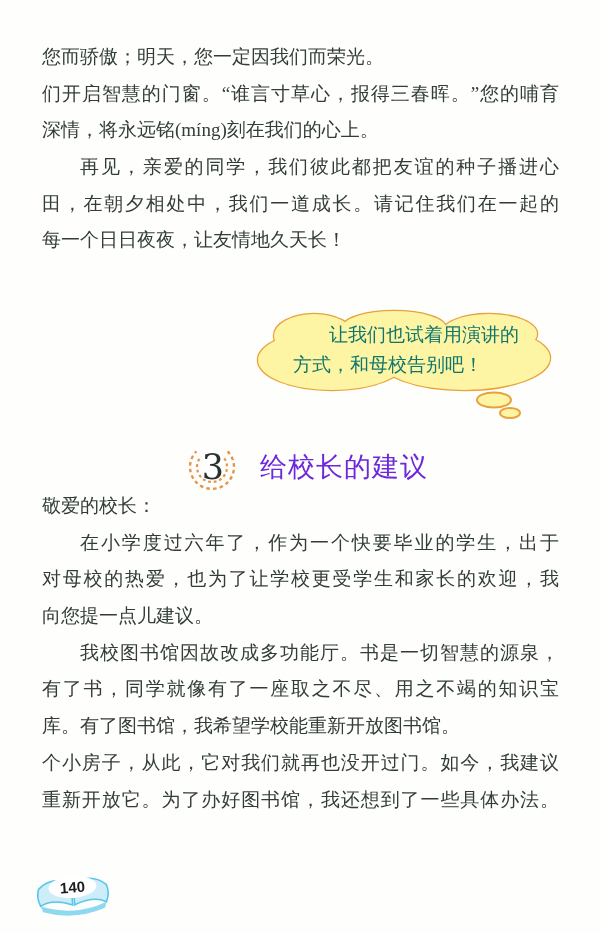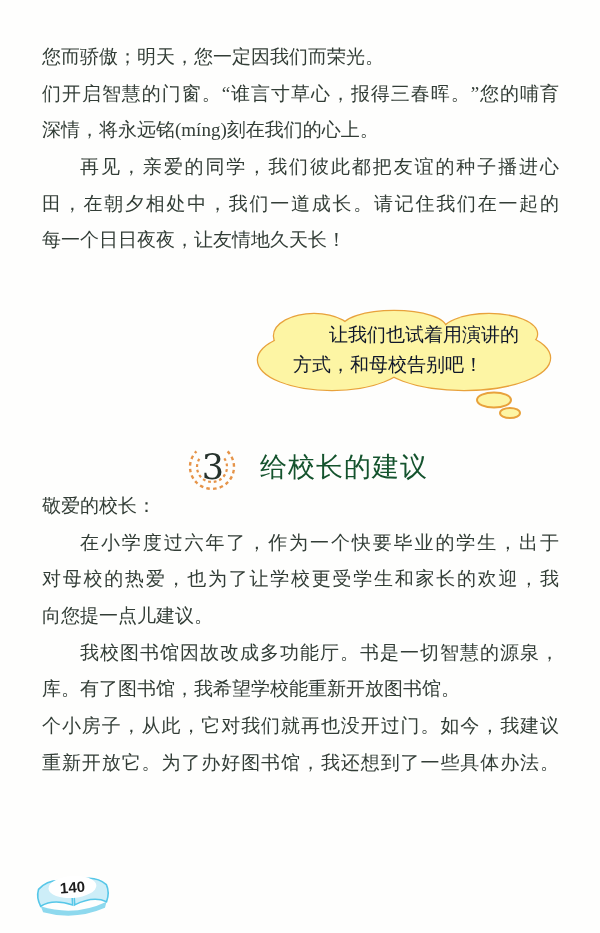--- a/index.html
+++ b/index.html
@@ -7,24 +7,24 @@
        font-family:"Liberation Serif",serif;}
   .textcol{position:absolute;left:42px;width:517px;}
   .line{height:36.7px;line-height:36.7px;font-size:19px;color:#323d36;
         white-space:nowrap;overflow:visible;}
   .j{text-align:justify;text-align-last:justify;white-space:normal;}
   .ind{text-indent:38px;}
   #essay{top:39px;}
   #letter{top:488px;}
   #bubble-svg{position:absolute;left:254px;top:308px;}
   #bubble-text{position:absolute;left:293px;top:320px;width:250px;
-       font-size:19px;line-height:29.5px;color:#0f172a;}
+       font-size:19px;line-height:29.5px;color:#0f766e;}
   #bubble-text .b1{text-indent:36px;}
   #heading{position:absolute;left:184px;top:437px;display:flex;align-items:center;}
-  #lesson-title{font-size:27px;letter-spacing:1px;color:#14532d;margin-left:20px;
+  #lesson-title{font-size:27px;letter-spacing:1px;color:#6d28d9;margin-left:20px;
        line-height:56px;}
   #book-icon{position:absolute;left:33px;top:871px;}
 </style>
 </head>
 <body>
 
 <div id="essay" class="textcol">
   <div class="line">您而骄傲；明天，您一定因我们而荣光。</div>
   <div class="line j">们开启智慧的门窗。“谁言寸草心，报得三春晖。”您的哺育</div>
   <div class="line">深情，将永远铭(míng)刻在我们的心上。</div>
@@ -72,20 +72,21 @@
   </svg>
   <div id="lesson-title">给校长的建议</div>
 </div>
 
 <div id="letter" class="textcol">
   <div class="line">敬爱的校长：</div>
   <div class="line j ind">在小学度过六年了，作为一个快要毕业的学生，出于</div>
   <div class="line j">对母校的热爱，也为了让学校更受学生和家长的欢迎，我</div>
   <div class="line">向您提一点儿建议。</div>
   <div class="line j ind">我校图书馆因故改成多功能厅。书是一切智慧的源泉，</div>
+  <div class="line j">有了书，同学就像有了一座取之不尽、用之不竭的知识宝</div>
   <div class="line">库。有了图书馆，我希望学校能重新开放图书馆。</div>
   <div class="line j">个小房子，从此，它对我们就再也没开过门。如今，我建议</div>
   <div class="line j">重新开放它。为了办好图书馆，我还想到了一些具体办法。</div>
 </div>
 
 <svg id="book-icon" width="80" height="48" viewBox="0 0 80 48">
   <g transform="rotate(-4 40 24)">
     <path d="M7,33 Q40,46 73,33 L71,39 Q40,50 9,39 Z" stroke="none" fill="#8ed9ee"></path>
     <g stroke-width="1.6" stroke="#57c7e8">
       <g fill="#cdeef8">

